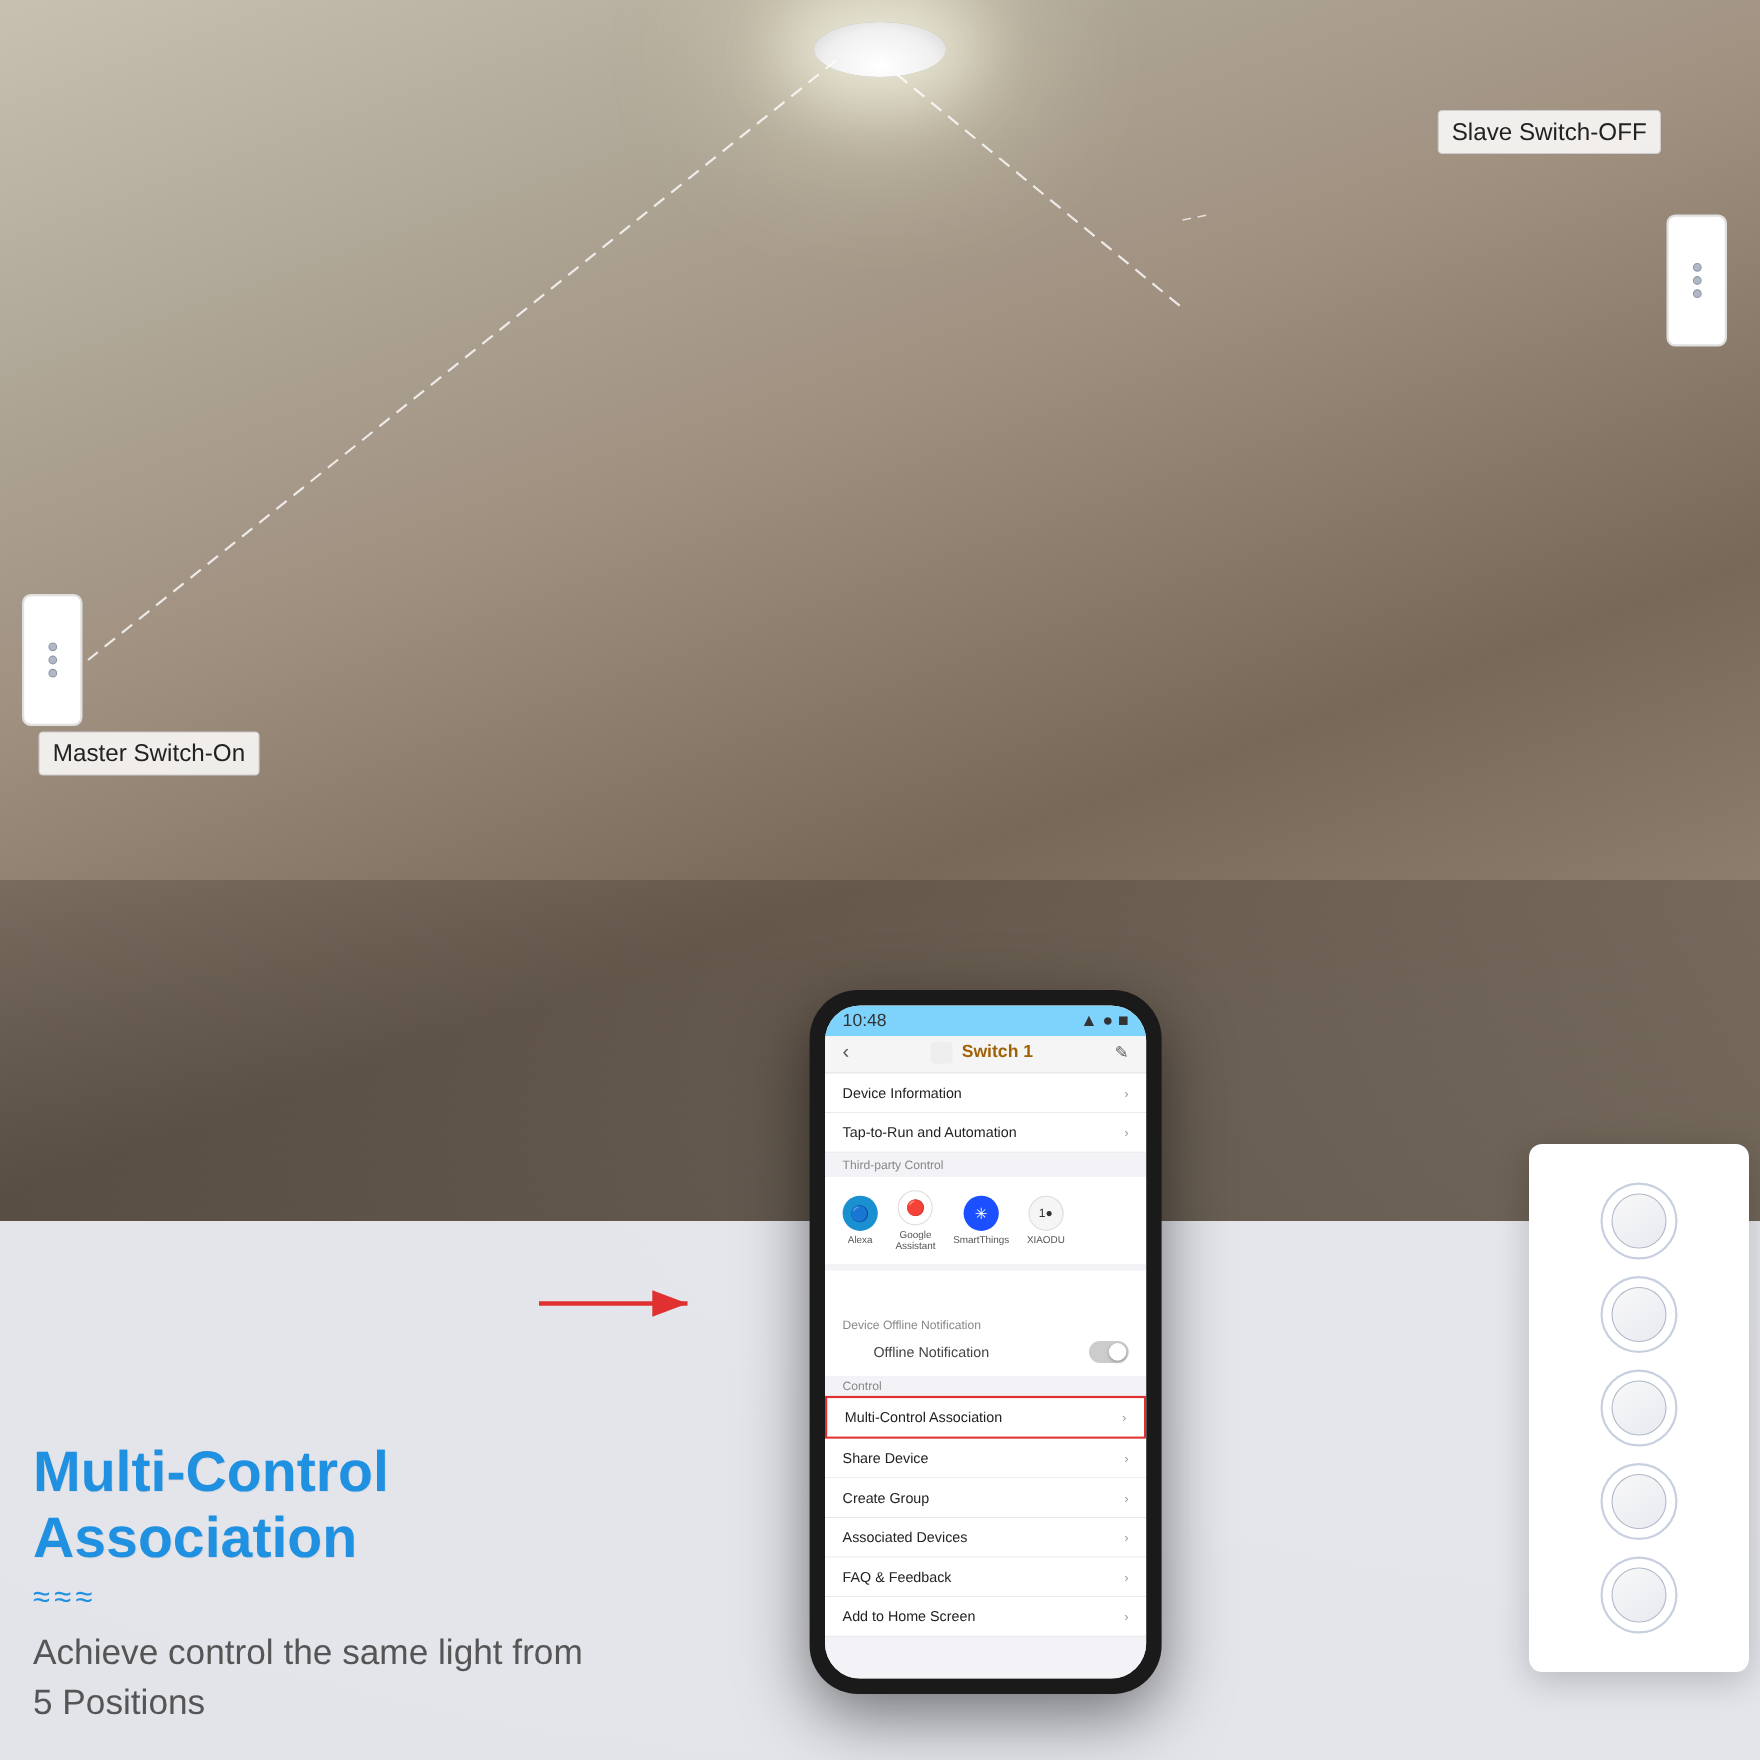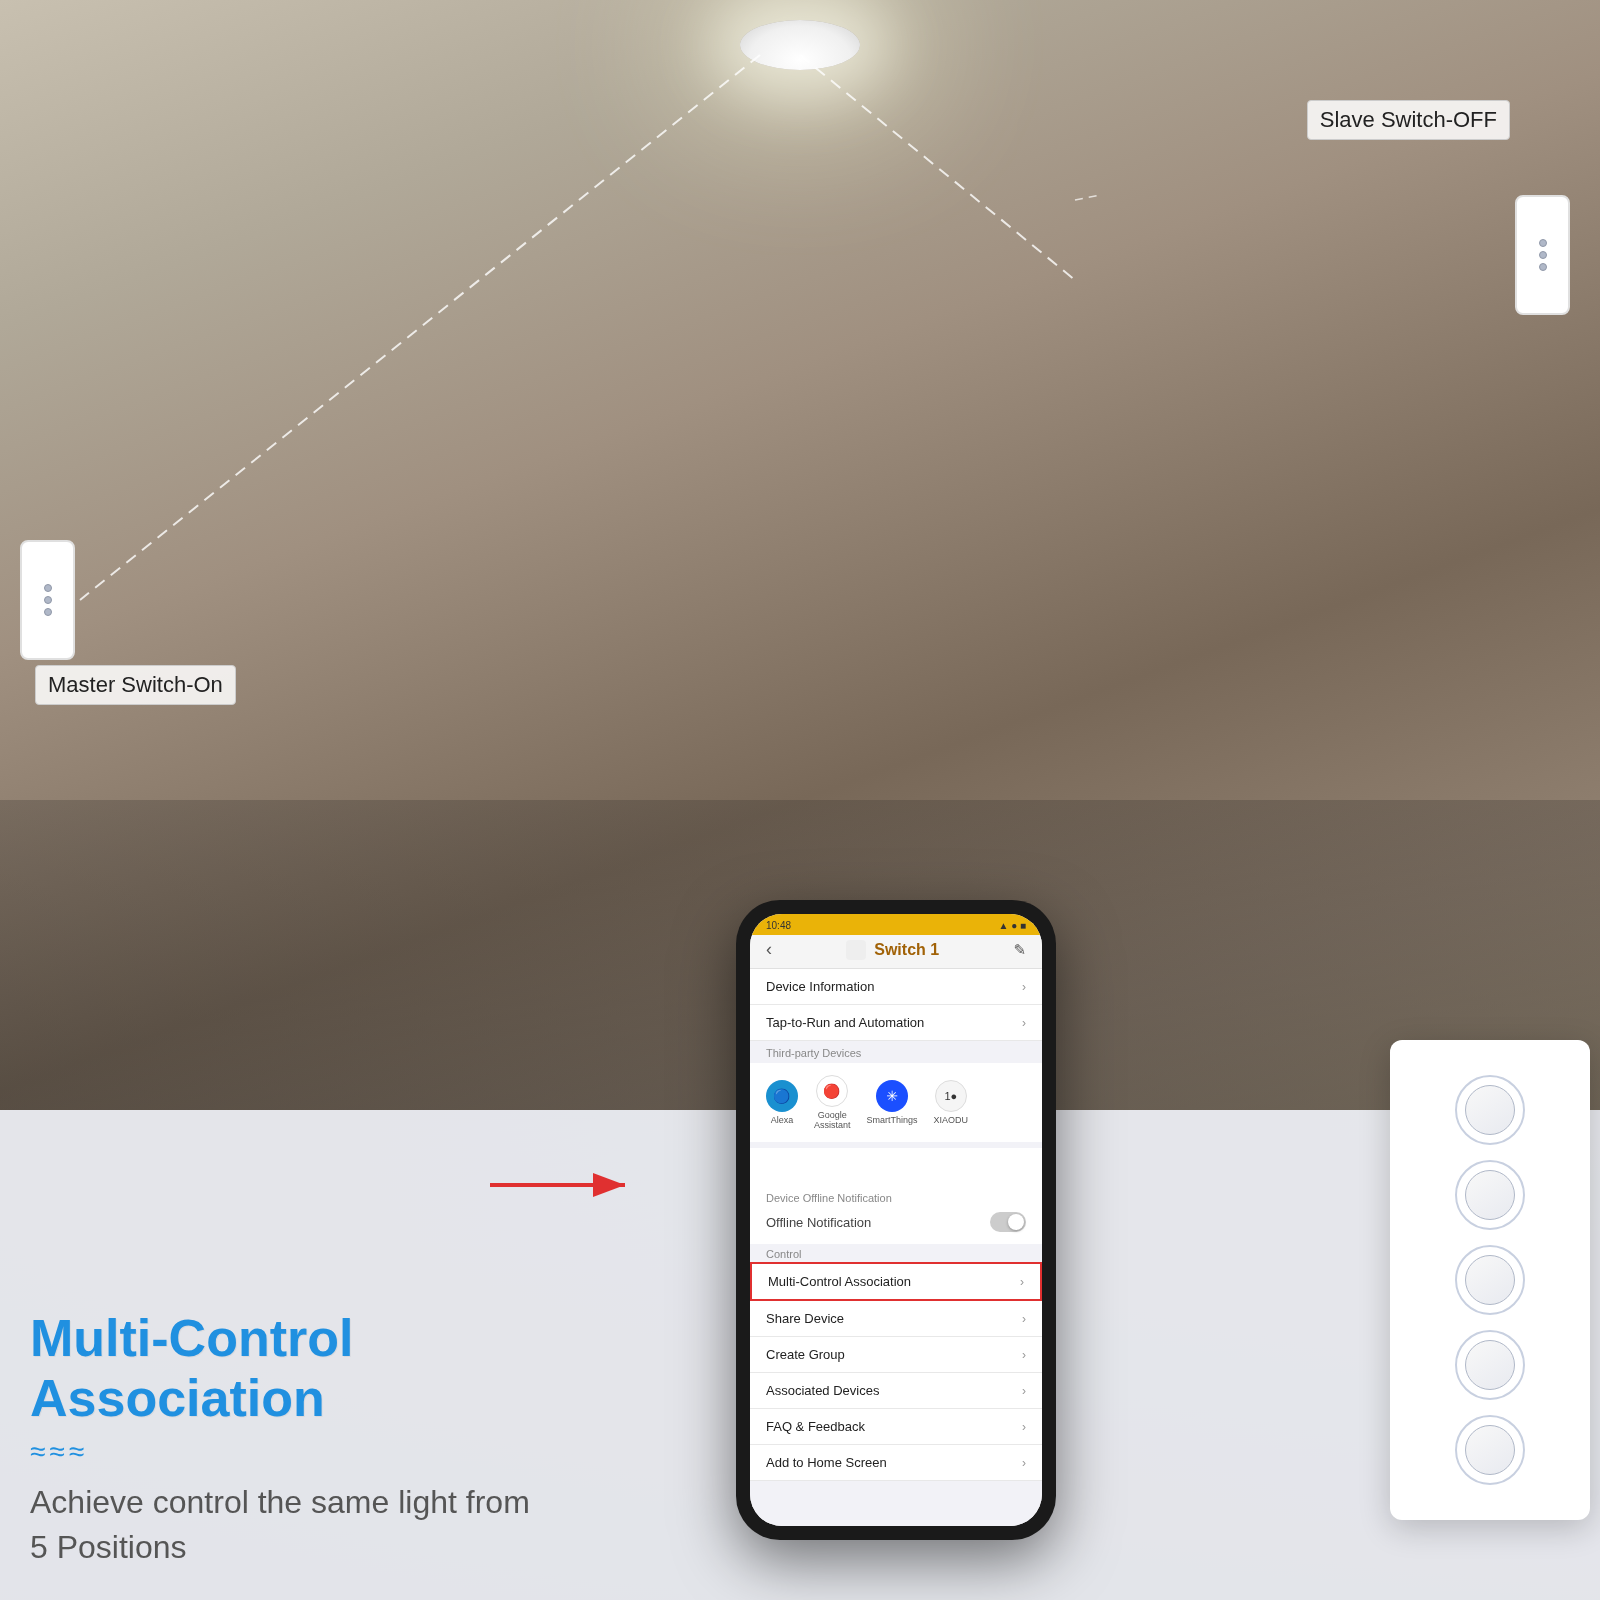--- a/index.html
+++ b/index.html
@@ -133,26 +133,26 @@
     .phone-screen {
       background: #f5f5f5;
       border-radius: 32px;
       flex: 1;
       overflow: hidden;
       display: flex;
       flex-direction: column;
     }
 
     .phone-notch-bar {
-      background: #eab308;
+      background: #7dd3fc;
       padding: 6px 16px 4px;
       display: flex;
       justify-content: space-between;
       align-items: center;
-      font-size: 10px;
+      font-size: 16px;
       color: #333;
     }
 
     .phone-header {
       background: #f5f5f5;
       padding: 4px 16px 8px;
       display: flex;
       align-items: center;
       justify-content: space-between;
       border-bottom: 1px solid #e0e0e0;
@@ -255,20 +255,21 @@
       border-top: 6px solid #f2f2f7;
     }
 
     .offline-row {
       display: flex;
       justify-content: space-between;
       align-items: center;
       font-size: 13px;
       color: #444;
       padding: 4px 0;
+      margin-left: 28px;
     }
 
     .toggle-off {
       width: 36px;
       height: 20px;
       background: #ccc;
       border-radius: 10px;
       position: relative;
     }
 
@@ -433,21 +434,21 @@
         <div class="phone-menu-item">
           <span>Device Information</span>
           <span class="chevron">›</span>
         </div>
         <div class="phone-menu-item">
           <span>Tap-to-Run and Automation</span>
           <span class="chevron">›</span>
         </div>
       </div>
 
-      <div class="phone-section-label">Third-party Devices</div>
+      <div class="phone-section-label">Third-party Control</div>
       <div class="third-party-section">
         <div class="third-party-icons">
           <div class="tp-icon">
             <div class="tp-icon-circle alexa-color">🔵</div>
             <span class="tp-icon-label">Alexa</span>
           </div>
           <div class="tp-icon">
             <div class="tp-icon-circle google-color">🔴</div>
             <span class="tp-icon-label">Google<br>Assistant</span>
           </div>

